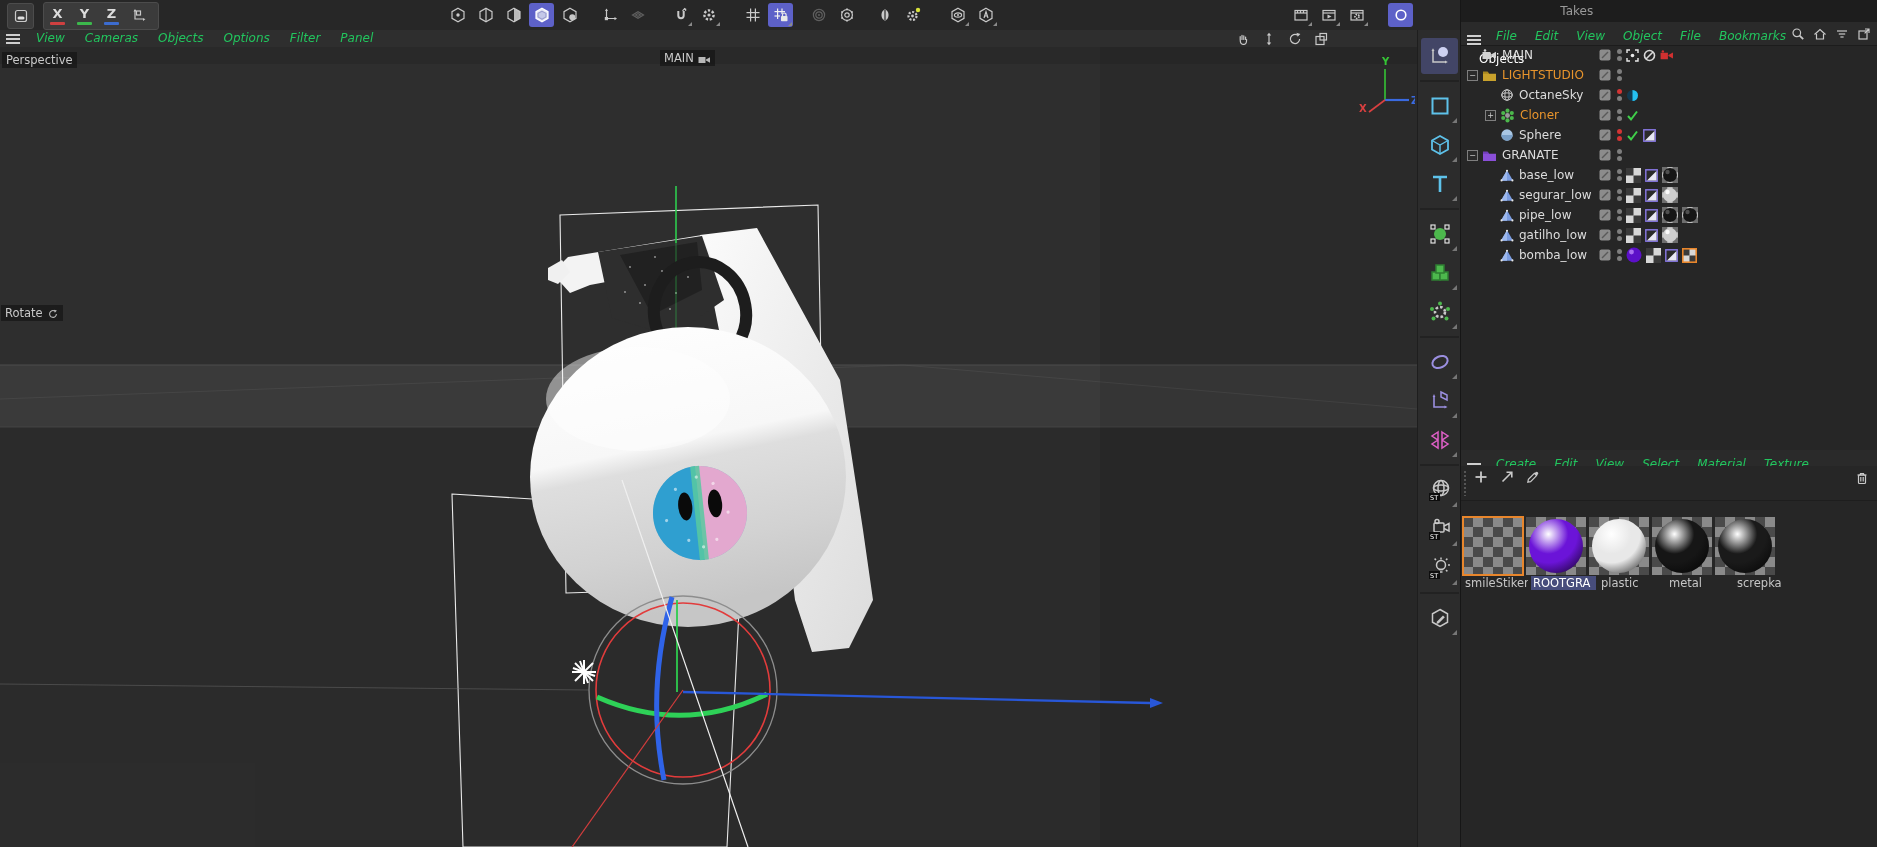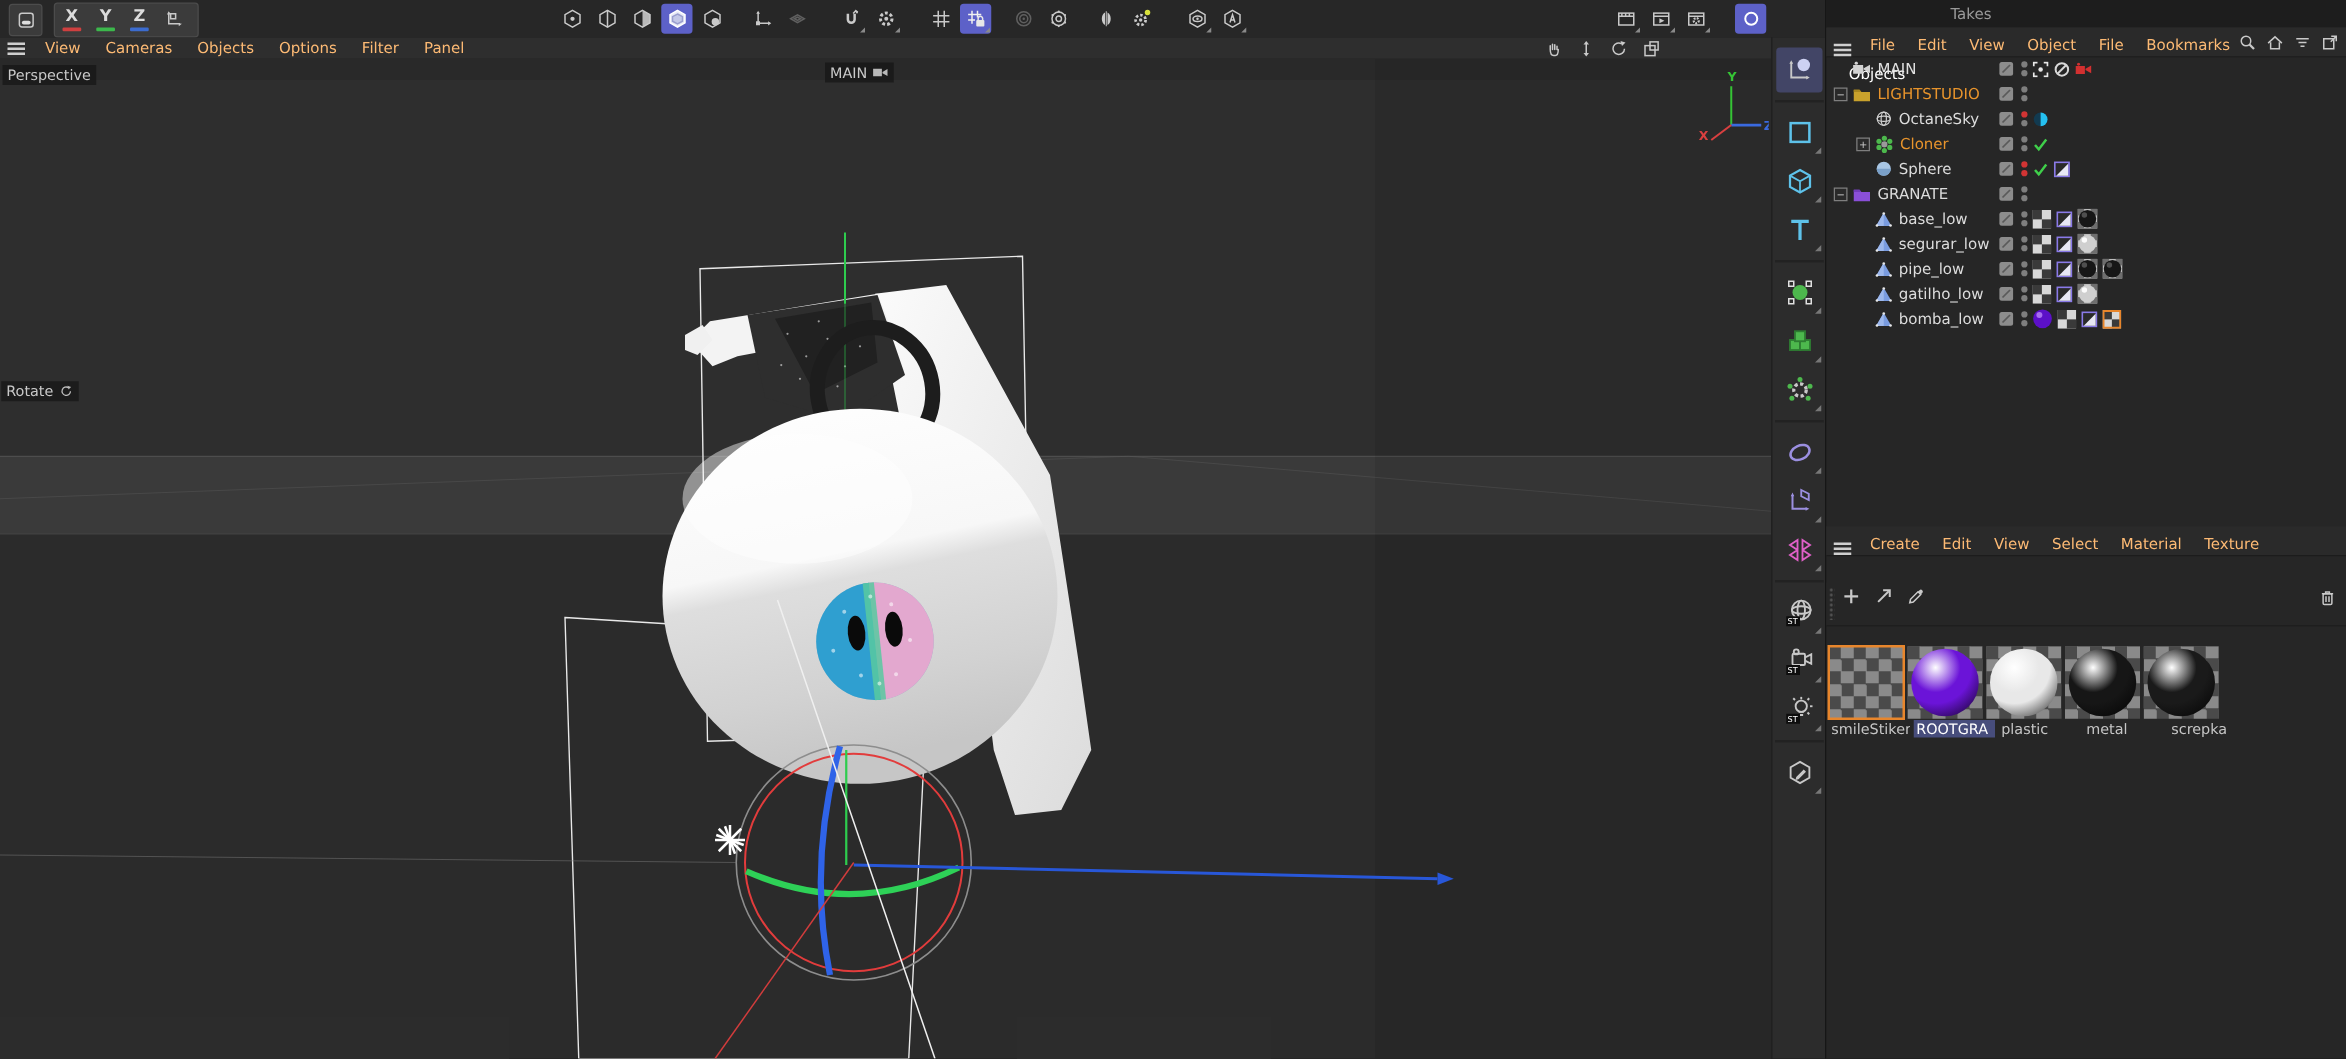--- a/index.html
+++ b/index.html
@@ -15,25 +15,25 @@
   .tbtn.dim{opacity:.35;}
   .tbtn .cornerflag{position:absolute;right:1px;bottom:1px;width:0;height:0;
         border-left:4px solid transparent;border-bottom:4px solid #8a8a8a;}
   .raised{background:#3b3b3b;border:1px solid #4c4c4c;border-radius:3px;}
   .axisbtn{position:absolute;top:3px;width:23px;height:24px;display:flex;flex-direction:column;align-items:center;justify-content:center;gap:1px;
            color:#dcdcdc;font-weight:bold;font-size:13px;}
   .axisbtn .bar{width:15px;height:3px;border-radius:1px;}
   
   #vp-menubar{left:0;top:30px;width:1417px;height:17px;background:#2e2e2e;border-bottom:1px solid #202020;
               display:flex;align-items:center;}
-  .menuitem{color:#fdba74;font-size:12px;padding:0 10px;line-height:17px;white-space:nowrap;}
+  .menuitem{color:#22c55e;font-size:12px;padding:0 10px;line-height:17px;white-space:nowrap;font-style:italic;}
   
   #viewport{left:0;top:47px;width:1417px;height:800px;background:#2e2e2e;overflow:hidden;}
   .vp-label{position:absolute;background:rgba(18,18,18,.65);color:#c9c9c9;font-size:11.5px;
-            padding:1px 4px;white-space:nowrap;display:flex;align-items:center;gap:4px;}
+            padding:1px 4px;white-space:nowrap;display:flex;align-items:flex-end;gap:4px;}
   
   #tool-strip{left:1417px;top:30px;width:43px;height:817px;background:#2c2c2c;border-left:1px solid #1e1e1e;}
   .sbtn{position:absolute;left:3px;width:37px;height:36px;display:flex;align-items:center;justify-content:center;border-radius:3px;}
   .sbtn.activebg{background:#424566;}
   .sbtn .cornerflag{position:absolute;right:1px;bottom:1px;width:0;height:0;
         border-left:5px solid transparent;border-bottom:5px solid #777;}
   .sep{position:absolute;left:2px;width:39px;height:2px;background:#222;}
   
   #right-panel{left:1460px;top:0;width:417px;height:847px;background:#262626;border-left:1px solid #161616;}
   .tabbar{position:absolute;left:0;width:417px;height:22px;background:#1d1d1d;display:flex;}
@@ -1125,21 +1125,21 @@
               <rect width="16" height="16" fill="#d8d8d8"></rect>
               <rect x="0" y="0" width="8" height="8" fill="#3a3a3a"></rect>
               <rect x="8" y="8" width="8" height="8" fill="#3a3a3a"></rect>
               <rect x="0.8" y="0.8" width="14.4" height="14.4" fill="none" stroke="#e8862c" stroke-width="1.8"></rect>
             </svg>
           </span>
         </span>
       </div>
     </div>
 
-  <div class="panelmenu" style="top:421px;">
+  <div class="panelmenu" style="top:450px;">
     <span class="hamb">
         <i></i>
         <i></i>
         <i></i>
       </span>
     <span id="mat-menu-items" style="display:flex;">
         <span class="menuitem">Create</span>
         <span class="menuitem">Edit</span>
         <span class="menuitem">View</span>
         <span class="menuitem">Select</span>

